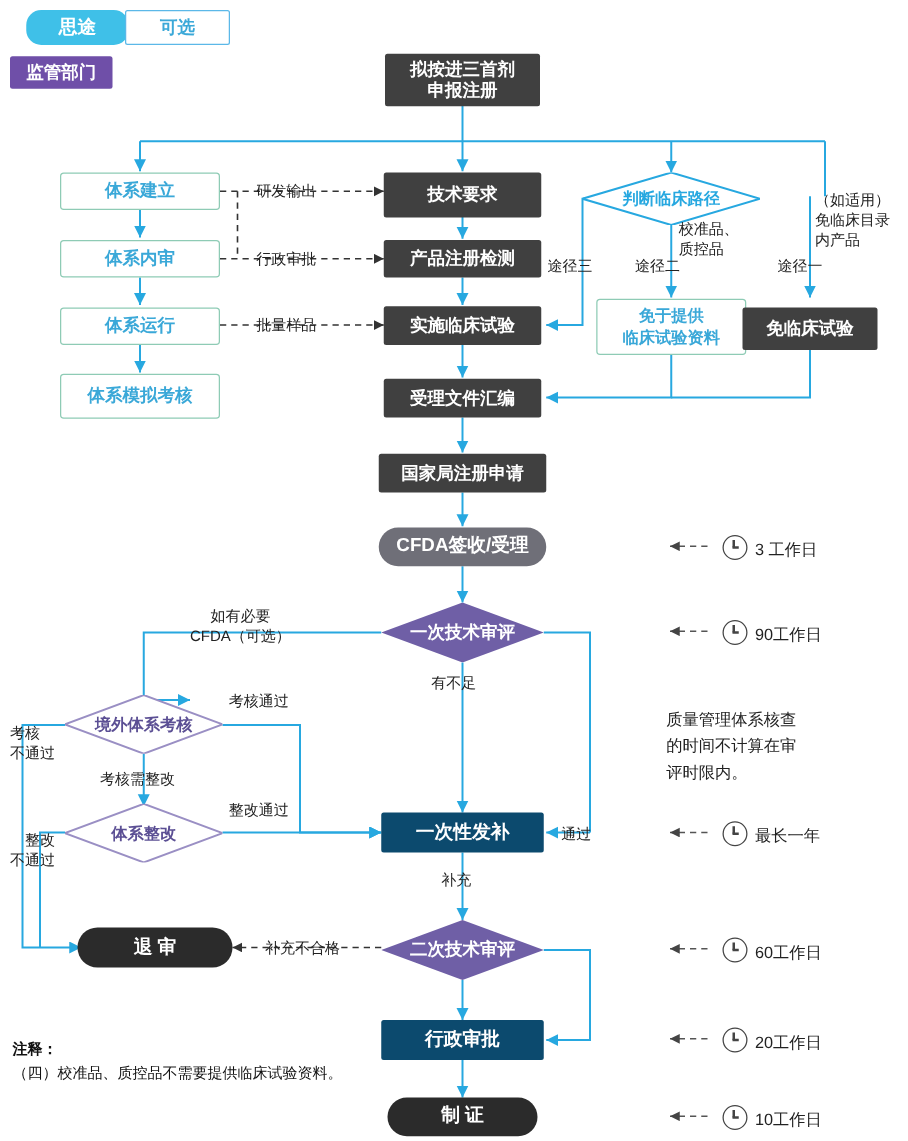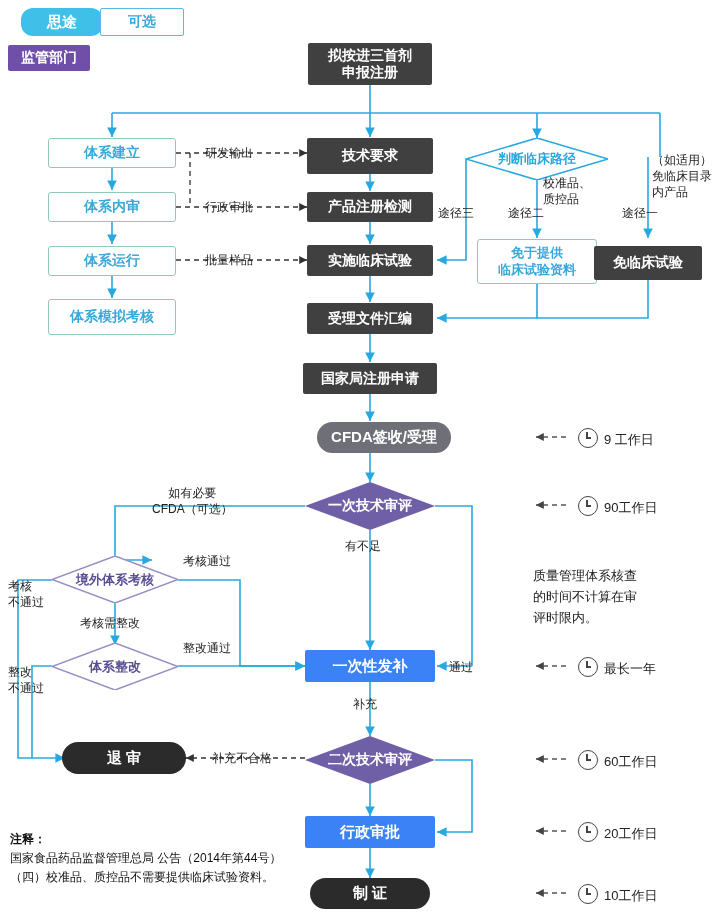--- a/index.html
+++ b/index.html
@@ -10,21 +10,21 @@
   }
   .node{position:absolute;box-sizing:border-box;display:flex;align-items:center;justify-content:center;text-align:center;line-height:1.25;}
   .blue{background:#404040;color:#ffffff;font-weight:bold;font-size:14px;border-radius:2px;}
   .outline{background:#ffffff;border:1px solid #8ecbb5;color:#3aa8d8;font-weight:bold;font-size:14px;border-radius:3px;}
   .tag-purple{background:#6f4fa8;color:#fff;font-weight:bold;font-size:14px;border-radius:2px;}
   .tag-blue-out{background:#ffffff;border:1px solid #5bb8e8;color:#3aa8d8;font-weight:bold;font-size:14px;border-radius:2px;}
   .tag-cyan{background:#3fc0e8;color:#fff;font-weight:bold;font-size:15px;border-radius:2px;}
   .pill{border-radius:16px;color:#fff;font-weight:bold;font-size:15px;}
   .pill-grey{background:#6f6f78;}
   .pill-dark{background:#2b2b2b;}
-  .purple-box{background:#3b82f6;color:#fff;font-weight:bold;font-size:15px;border-radius:2px;text-align:center;}
+  .purple-box{background:#0c4a6e;color:#fff;font-weight:bold;font-size:15px;border-radius:2px;text-align:center;}
   .diamond-wrap{position:absolute;font-family:Liberation Mono, monospace;}
   .dlabel{position:absolute;inset:0;display:flex;align-items:center;justify-content:center;text-align:center;font-weight:bold;}
   .txt{position:absolute;font-size:12px;color:#222;line-height:1.35;}
   .txt-b{font-weight:bold;}
   svg{position:absolute;left:0;top:0;width:726px;height:913px;pointer-events:none;}
   .clock{position:absolute;width:18px;height:18px;border:1.5px solid #444;border-radius:50%;}
   .clock:before{content:"";position:absolute;left:7px;top:3px;width:1.5px;height:6px;background:#444;}
   .clock:after{content:"";position:absolute;left:7px;top:8px;width:5px;height:1.5px;background:#444;}
   .legend{position:absolute;font-size:12px;color:#111;line-height:1.6;}
 </style>
@@ -145,21 +145,21 @@
 <div class="node blue" style="left:307px;top:138px;width:126px;height:36px;">技术要求</div>
 
 <div class="node blue" style="left:307px;top:192px;width:126px;height:30px;">产品注册检测</div>
 
 <div class="node blue" style="left:307px;top:245px;width:126px;height:31px;">实施临床试验</div>
 
 <div class="node blue" style="left:307px;top:303px;width:126px;height:31px;">受理文件汇编</div>
 
 <div class="node blue" style="left:303px;top:363px;width:134px;height:31px;">国家局注册申请</div>
 
-<div class="node pill pill-grey" style="left:317px;top:422px;width:134px;height:31px;">CFDA签收/受理</div>
+<div class="node pill pill-grey" style="left:303px;top:422px;width:134px;height:31px;">CFDA签收/受理</div>
 
 <div class="diamond-wrap" style="left:305px;top:482px;width:130px;height:48px;">
   <svg viewBox="0 0 130 48" style="width:130px;height:48px;position:absolute;left:0;top:0;">
     <polygon points="65,0 130,24 65,48 0,24" fill="#6f5fa6"></polygon>
   </svg>
   <div class="dlabel" style="color:#fff;font-size:14px;">一次技术审评</div>
 </div>
 
 <div class="node purple-box" style="left:305px;top:650px;width:130px;height:32px;">一次性发补</div>
 
@@ -221,28 +221,28 @@
 内产品</div>
 
 <div class="txt" style="left:152px;top:485px;white-space:pre-line;text-align:center;">如有必要
 CFDA（可选）</div>
 <div class="txt" style="left:345px;top:538px;">有不足</div>
 <div class="txt" style="left:183px;top:553px;">考核通过</div>
 <div class="txt" style="left:8px;top:578px;white-space:pre-line;">考核
 不通过</div>
 <div class="txt" style="left:80px;top:615px;">考核需整改</div>
 <div class="txt" style="left:183px;top:640px;">整改通过</div>
-<div class="txt" style="left:8px;top:664px;white-space:pre-line;">整改
+<div class="txt" style="left:8px;top:664px;white-space:pre-line;text-align:right;">整改
 不通过</div>
 <div class="txt" style="left:449px;top:659px;">通过</div>
 <div class="txt" style="left:353px;top:696px;">补充</div>
 <div class="txt" style="left:212px;top:750px;">补充不合格</div>
 
 <div class="clock" style="left:578px;top:428px;"></div>
-<div class="txt" style="left:604px;top:431px;font-size:13px;">9 工作日</div>
+<div class="txt" style="left:604px;top:431px;font-size:13px;">3 工作日</div>
 
 <div class="clock" style="left:578px;top:496px;"></div>
 <div class="txt" style="left:604px;top:499px;font-size:13px;">90工作日</div>
 
 <div class="clock" style="left:578px;top:657px;"></div>
 <div class="txt" style="left:604px;top:660px;font-size:13px;">最长一年</div>
 
 <div class="clock" style="left:578px;top:750px;"></div>
 <div class="txt" style="left:604px;top:753px;font-size:13px;">60工作日</div>
 
@@ -251,15 +251,14 @@
 
 <div class="clock" style="left:578px;top:884px;"></div>
 <div class="txt" style="left:604px;top:887px;font-size:13px;">10工作日</div>
 
 <div class="txt" style="left:533px;top:566px;font-size:13px;white-space:pre-line;line-height:1.6;">质量管理体系核查
 的时间不计算在审
 评时限内。</div>
 
 <div class="legend" style="left:10px;top:830px;">
   <div class="txt-b" style="position:static;">注释：</div>
-  <div>国家食品药品监督管理总局 公告（2014年第44号）</div>
   <div>（四）校准品、质控品不需要提供临床试验资料。</div>
 </div>
 
 </body></html>

